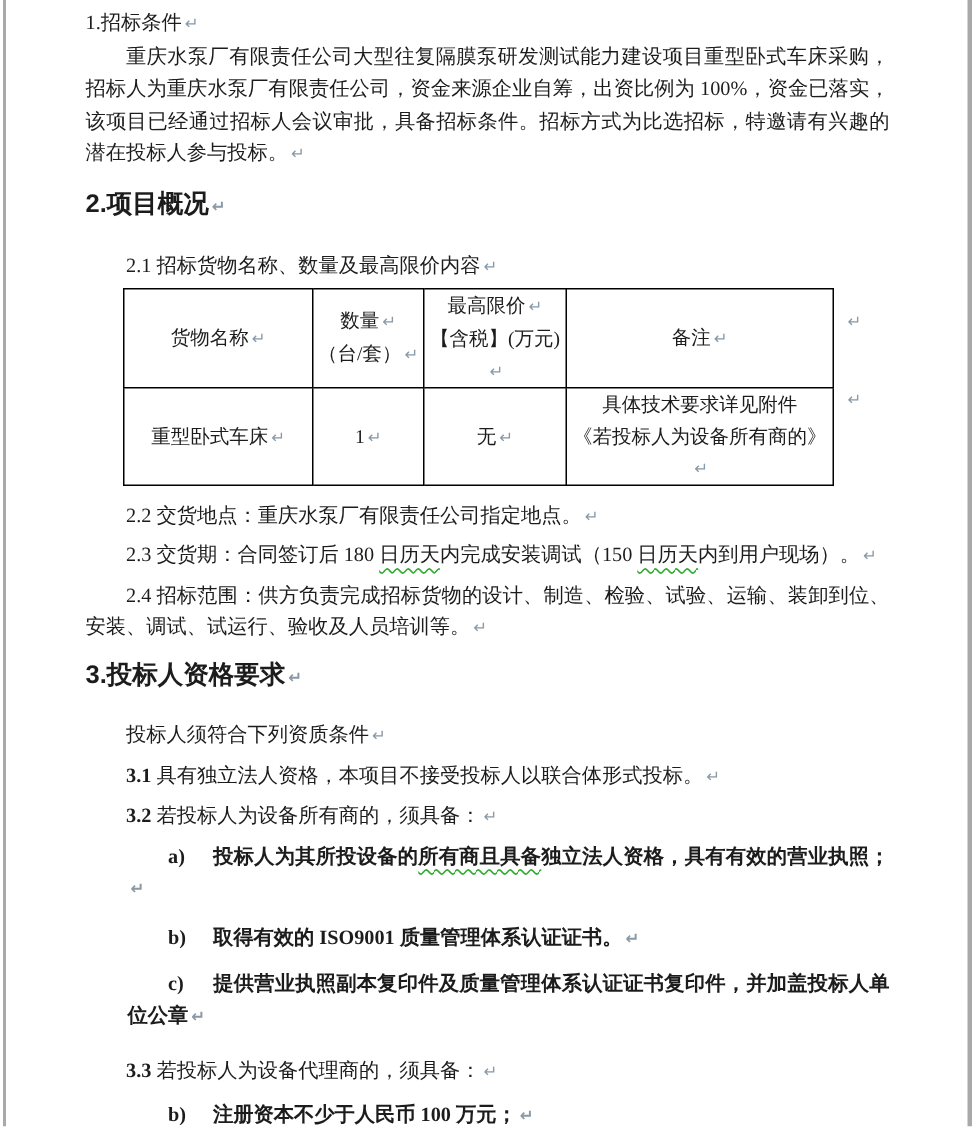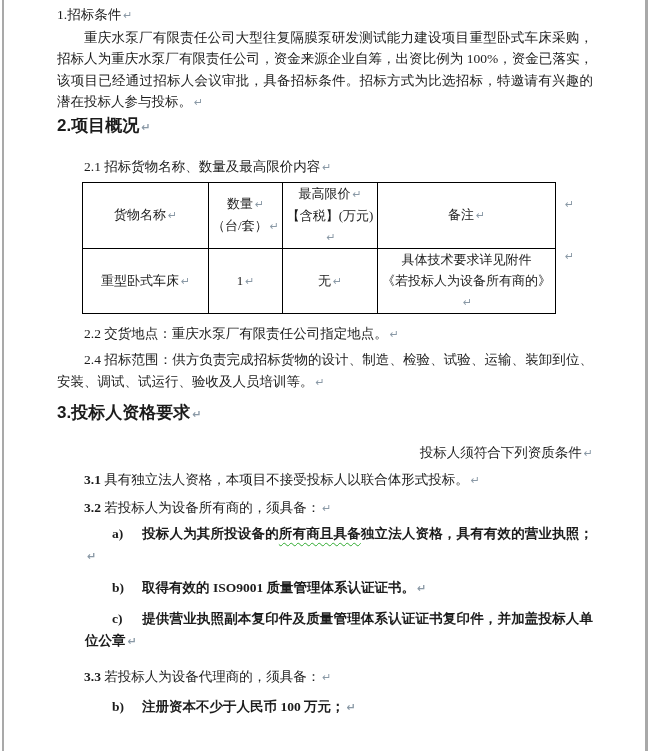--- a/index.html
+++ b/index.html
@@ -15,28 +15,28 @@
   .content{position:absolute;left:57px;top:4px;width:536px;}
 
   .body-text{font-size:13.5px;line-height:21.6px;margin:0;}
   .indent{text-indent:2em;}
   .just{text-align:justify;}
 
   .sec-heading{
     font-family:"Liberation Sans","DejaVu Sans",sans-serif;
     font-weight:bold;font-size:17px;line-height:24px;margin:0;
   }
-  #s2-heading{}
+  #s2-heading{margin-top:10px;}
   #s3-heading{margin-top:8px;}
 
   #p21{margin-top:16px;}
   #p22{margin-top:9px;}
   #p23{margin-top:4px;}
   #p24{margin-top:4px;}
-  #s3-intro{margin-top:15px;text-align:right;}
+  #s3-intro{margin-top:15px;}
   #p31{margin-top:4px;}
   #p32{margin-top:5px;}
   #p33{margin-top:14px;}
 
   .num-bold{font-weight:bold;}
 
   .wavy{
     text-decoration:underline;
     text-decoration-style:wavy;
     text-decoration-color:#2faa2f;
@@ -132,20 +132,21 @@
         </td>
       </tr>
     </tbody>
       </table>
     <span class="pc row-mark r1">↵</span>
     <span class="pc row-mark r2">↵</span>
   </div>
 
   <p class="body-text indent" id="p22"><span>2.2 交货地点：重庆水泵厂有限责任公司指定地点。</span><span class="pc">↵</span></p>
 
+  <p class="body-text indent" id="p23"><span>2.3 交货期：合同签订后 180 </span><span class="wavy">日历天</span><span>内完成安装调试（150 </span><span class="wavy">日历天</span><span>内到用户现场）。</span><span class="pc">↵</span></p>
 
   <p class="body-text indent just" id="p24"><span>2.4 招标范围：供方负责完成招标货物的设计、制造、检验、试验、运输、装卸到位、安装、调试、试运行、验收及人员培训等。</span><span class="pc">↵</span></p>
 
   <p class="sec-heading" id="s3-heading"><span>3.投标人资格要求</span><span class="pc">↵</span></p>
 
   <p class="body-text indent" id="s3-intro"><span>投标人须符合下列资质条件</span><span class="pc">↵</span></p>
 
   <p class="body-text indent" id="p31"><span class="num-bold">3.1</span> <span>具有独立法人资格，本项目不接受投标人以联合体形式投标。</span><span class="pc">↵</span></p>
 
   <p class="body-text indent" id="p32"><span class="num-bold">3.2</span> <span>若投标人为设备所有商的，须具备：</span><span class="pc">↵</span></p>

